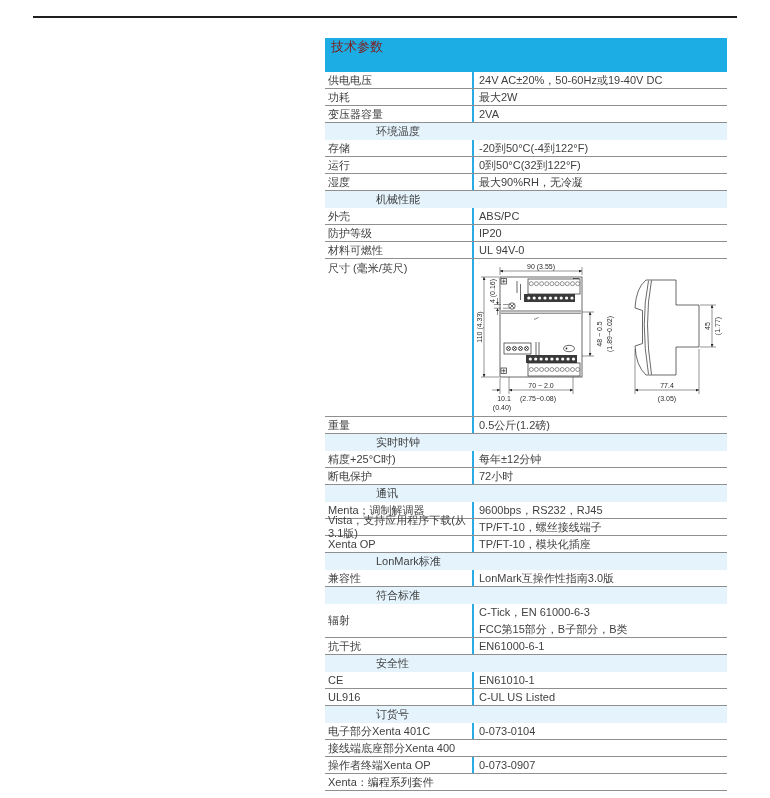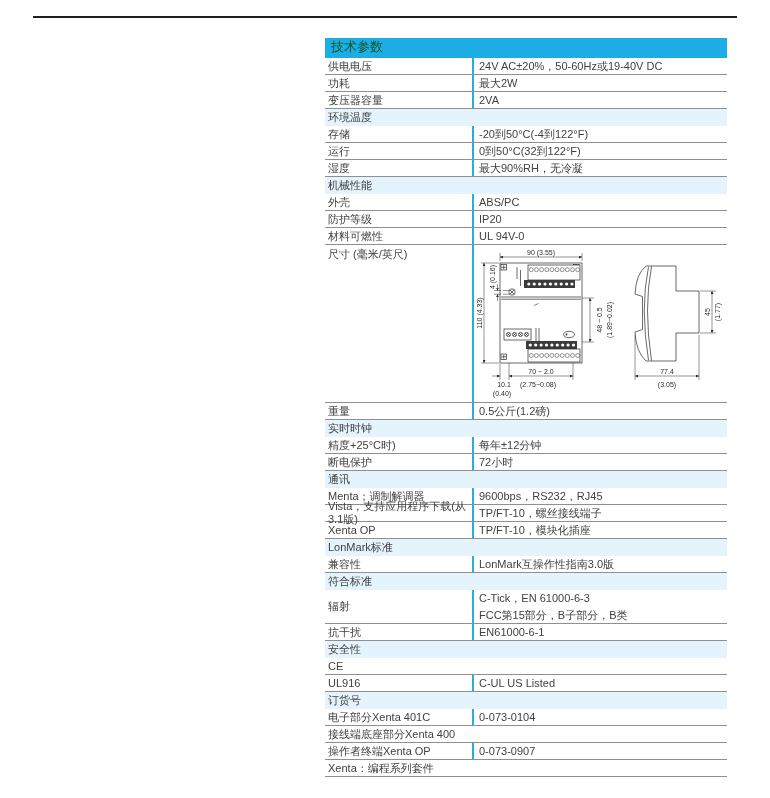--- a/index.html
+++ b/index.html
@@ -6,31 +6,31 @@
   body{
     width:770px;height:798px;
     font-family:"Liberation Sans","DejaVu Sans",sans-serif;
     color:var(--text,#3f3f3f);
     -webkit-font-smoothing:antialiased;
   }
   .page{position:relative;width:770px;height:798px;overflow:hidden;background:#fff;}
   .top-rule{position:absolute;left:33px;top:16px;width:704px;height:2px;background:#1f1f1f;}
   .spec-table{position:absolute;left:325px;top:38px;width:402px;}
   .table-header{
-    background:var(--accent,#1cade4);color:#14532d;
-    font-size:13px;height:20px;line-height:17px;padding-left:6px;
+    background:var(--accent,#1cade4);color:#7f1d1d;
+    font-size:13px;height:34px;line-height:17px;padding-left:6px;
     box-sizing:border-box;
   }
   .row{display:flex;align-items:center;height:17px;font-size:11px;box-sizing:border-box;line-height:13px;}
   .row:not(.section){border-bottom:1px solid var(--row-border,#8f8f8f);}
   .row.section{background:var(--section-bg,#e4f3fc);}
   .row.drawing{height:158px;align-items:flex-start;}
   .row.two{height:34px;}
   .cell-label{width:147px;flex:none;padding-left:3px;box-sizing:border-box;}
-  .row.section .cell-label{width:auto;}
+  .row.section .cell-label{width:auto;margin-left:48px;}
   .row.drawing .cell-label{padding-top:3px;}
   .cell-value{
     flex:1;align-self:stretch;display:flex;align-items:center;
     border-left:2px solid var(--divider,#2aabe2);
     padding-left:5px;box-sizing:border-box;min-width:0;
   }
   .row.two .cell-value{flex-direction:column;align-items:flex-start;justify-content:center;gap:4px;}
   .row.drawing .cell-value{display:block;padding:1px 0 0 0;}
   svg text{font-family:"Liberation Sans","DejaVu Sans",sans-serif;font-size:7px;fill:#2a2a2a;}
 </style>
@@ -300,20 +300,21 @@
         </div>
         <div class="row data">
           <div class="cell-label">抗干扰</div>
           <div class="cell-value">EN61000-6-1</div>
         </div>
         <div class="row section">
           <div class="cell-label">安全性</div>
         </div>
         <div class="row data">
           <div class="cell-label">CE</div>
+          <div class="cell-value">EN61010-1</div>
         </div>
         <div class="row data">
           <div class="cell-label">UL916</div>
           <div class="cell-value">C-UL US Listed</div>
         </div>
         <div class="row section">
           <div class="cell-label">订货号</div>
         </div>
         <div class="row data">
           <div class="cell-label">电子部分Xenta 401C</div>

